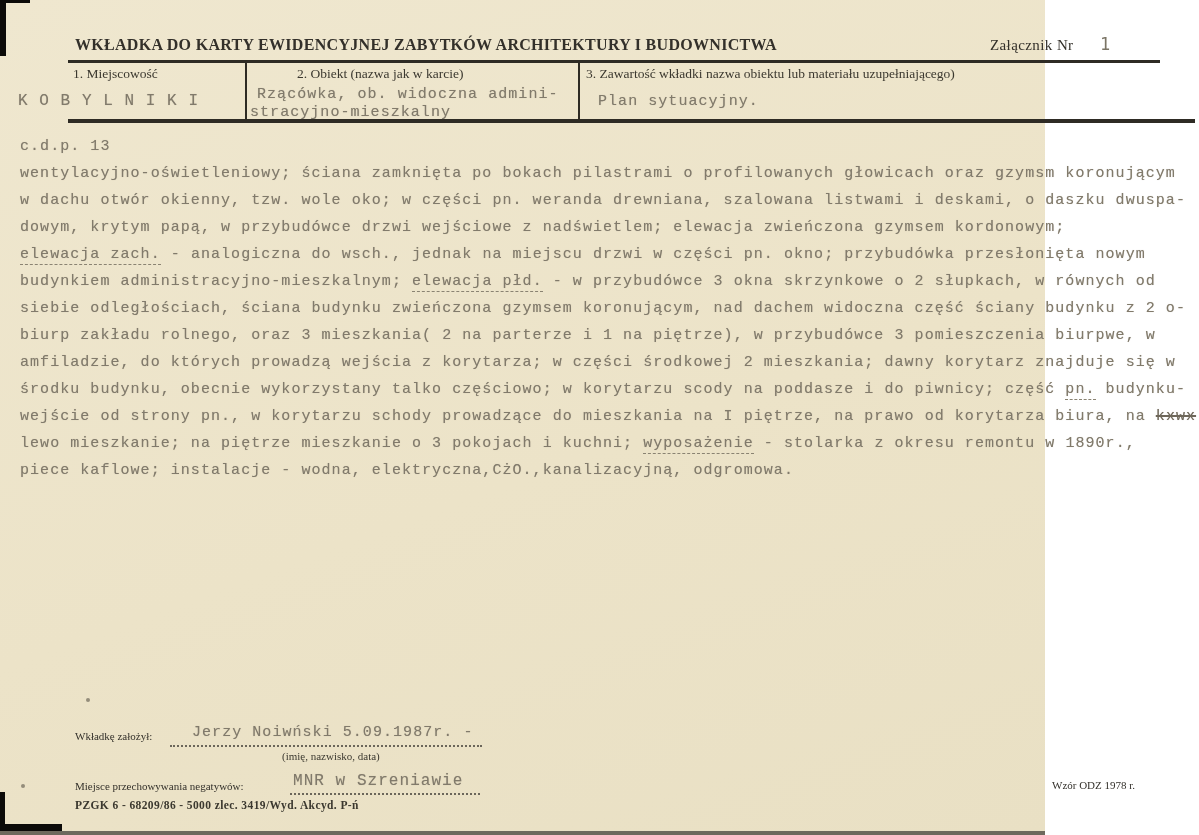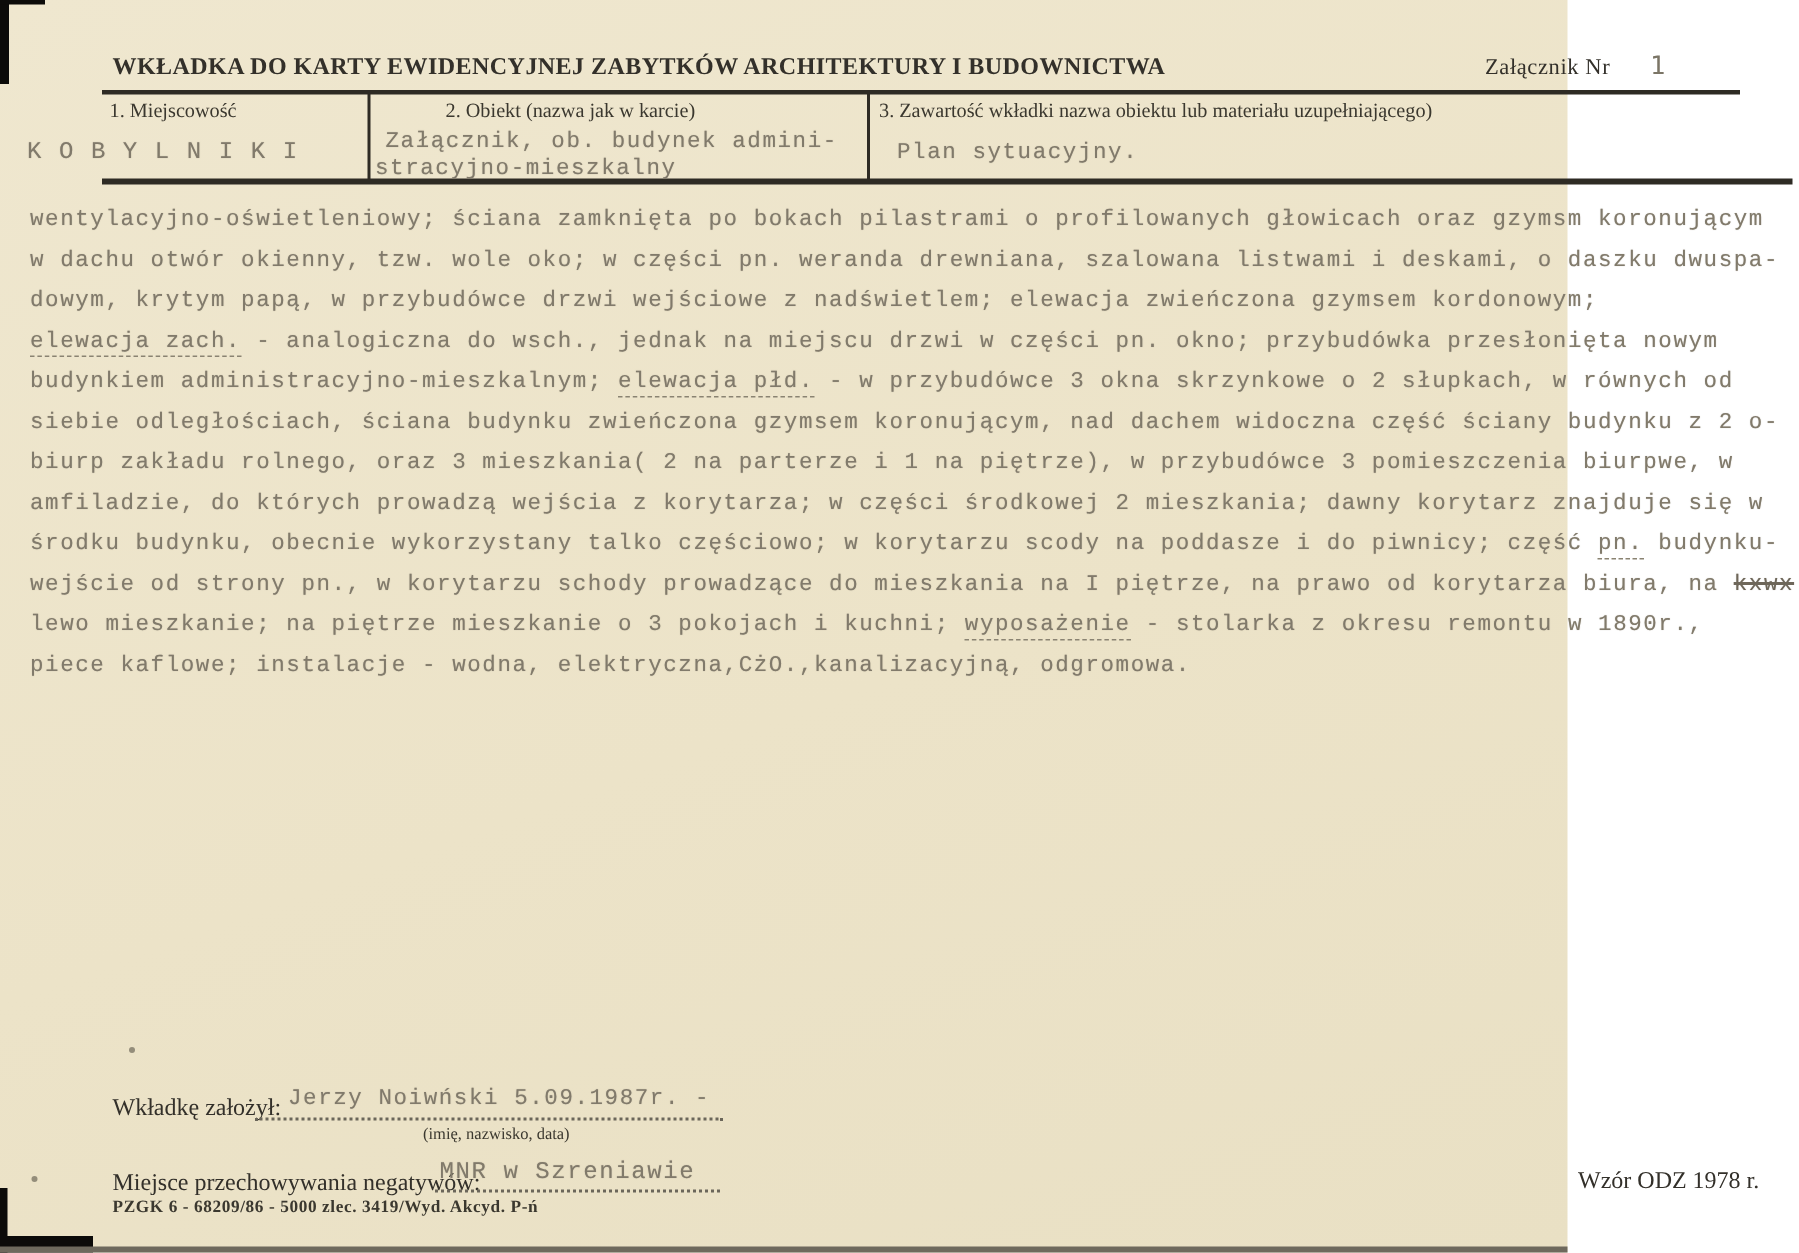--- a/index.html
+++ b/index.html
@@ -16,21 +16,21 @@
   .dot{position:absolute;width:4px;height:4px;border-radius:50%;background:#55504494;}
 
   
   .print{position:absolute;white-space:nowrap;}
   .title{font-weight:bold;font-size:16px;letter-spacing:.3px;}
   .attach{font-size:15px;letter-spacing:.4px;}
   .attach-num{font-family:"DejaVu Sans Mono", monospace;color:#7b7566;font-size:17px;}
   .cell-label{font-size:13.5px;color:#3b382f;}
   .small-caption{font-size:11px;font-weight:bold;color:#3b382f;}
   .print-code{font-size:11.5px;font-weight:bold;letter-spacing:.4px;color:#3b382f;}
-  .footer-label{font-size:16px;color:#33302a;text-align:center;}
+  .footer-label{font-size:11px;color:#33302a;text-align:center;}
 
   
   .hrule{position:absolute;background:#2e2b24;}
   .vrule{position:absolute;background:#2e2b24;}
   .dotline{position:absolute;border-bottom:2px dotted #6b665a;height:0;}
 
   
   .type{
     position:absolute;white-space:nowrap;
     font-family:"Liberation Mono","DejaVu Sans Mono", monospace;
@@ -67,25 +67,26 @@
   <div class="hrule" style="left:68px;top:60px;width:1092px;height:3px;"></div>
   <div class="vrule" style="left:245px;top:60px;width:2px;height:61px;"></div>
   <div class="vrule" style="left:578px;top:60px;width:2px;height:61px;"></div>
   <div class="hrule" style="left:68px;top:119px;width:1127px;height:4px;"></div>
 
   <div class="print cell-label" style="left:73px;top:66px;">1. Miejscowość</div>
   <div class="print cell-label" style="left:253px;top:66px;margin-left:44px;">2. Obiekt (nazwa jak w karcie)</div>
   <div class="print cell-label" style="left:586px;top:66px;">3. Zawartość wkładki nazwa obiektu lub materiału uzupełniającego)</div>
 
   <div class="type" style="left:18px;top:92px;font-size:16px;">K O B Y L N I K I</div>
-  <div class="type" style="left:257px;top:86px;">Załącznik, ob. budynek admini-</div>
+  <div class="type" style="left:257px;top:86px;">Rzącówka, ob. widoczna admini-</div>
   <div class="type" style="left:250px;top:104px;">stracyjno-mieszkalny</div>
   <div class="type" style="left:598px;top:93px;">Plan sytuacyjny.</div>
 
   <div class="body-block">
+      <div class="tline"><span>c.d.p.  13</span></div>
       <div class="tline"><span>wentylacyjno-oświetleniowy; ściana zamknięta po bokach pilastrami o profilowanych głowicach oraz gzymsm koronującym</span></div>
       <div class="tline"><span>w dachu otwór okienny, tzw. wole oko; w części pn. weranda drewniana, szalowana listwami i deskami, o daszku dwuspa-</span></div>
       <div class="tline"><span>dowym, krytym papą, w przybudówce drzwi wejściowe z nadświetlem; elewacja zwieńczona gzymsem kordonowym;</span></div>
       <div class="tline"><span class="u">elewacja zach.</span><span> - analogiczna do wsch., jednak na miejscu drzwi w części pn. okno; przybudówka przesłonięta nowym</span></div>
       <div class="tline"><span>budynkiem administracyjno-mieszkalnym; </span><span class="u">elewacja płd.</span><span> - w przybudówce 3 okna skrzynkowe o 2 słupkach, w równych od</span></div>
       <div class="tline"><span>siebie odległościach, ściana budynku zwieńczona gzymsem koronującym, nad dachem widoczna część ściany budynku z 2 o-</span></div>
       <div class="tline"><span>biurp zakładu rolnego, oraz 3 mieszkania( 2 na parterze i 1 na piętrze), w przybudówce 3 pomieszczenia biurpwe, w</span></div>
       <div class="tline"><span>amfiladzie, do których prowadzą wejścia z korytarza; w części środkowej 2 mieszkania; dawny korytarz znajduje się w</span></div>
       <div class="tline"><span>środku budynku, obecnie wykorzystany talko częściowo; w korytarzu scody na poddasze i do piwnicy; część </span><span class="u">pn.</span><span> budynku-</span></div>
       <div class="tline"><span>wejście od strony pn., w korytarzu schody prowadzące do mieszkania na I piętrze, na prawo od korytarza biura, na </span><span class="s">kxwx</span></div>

